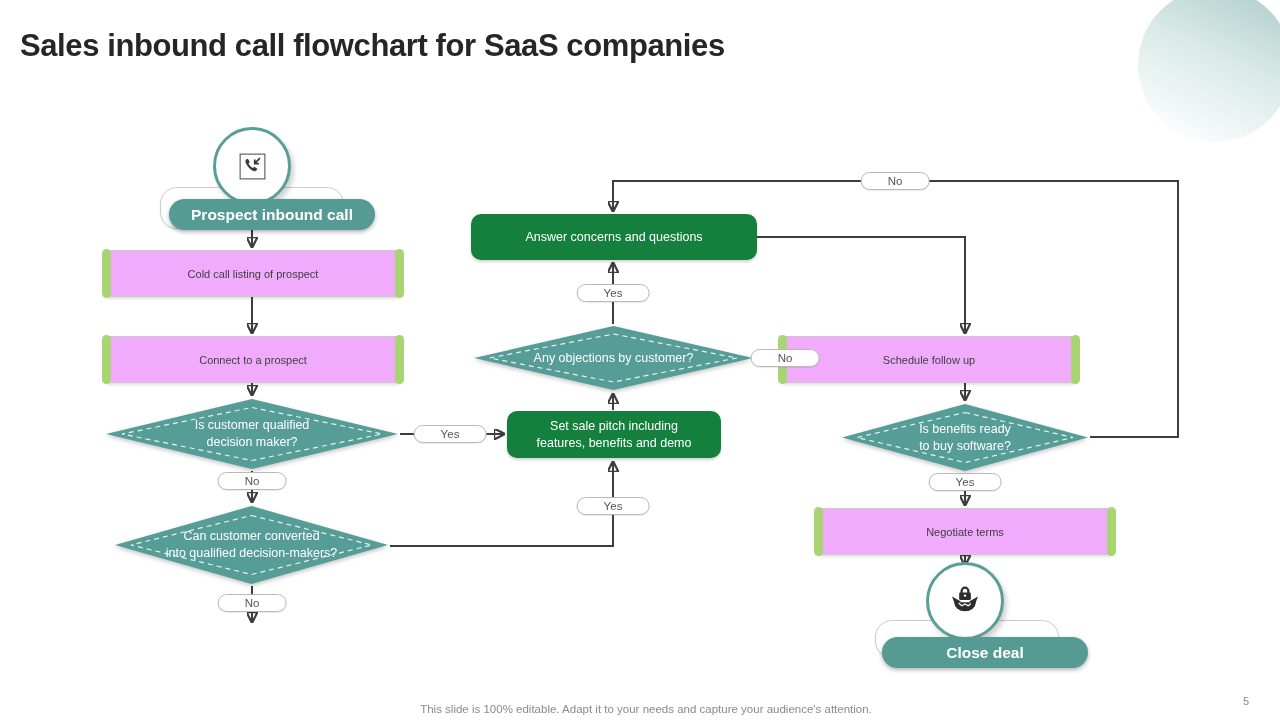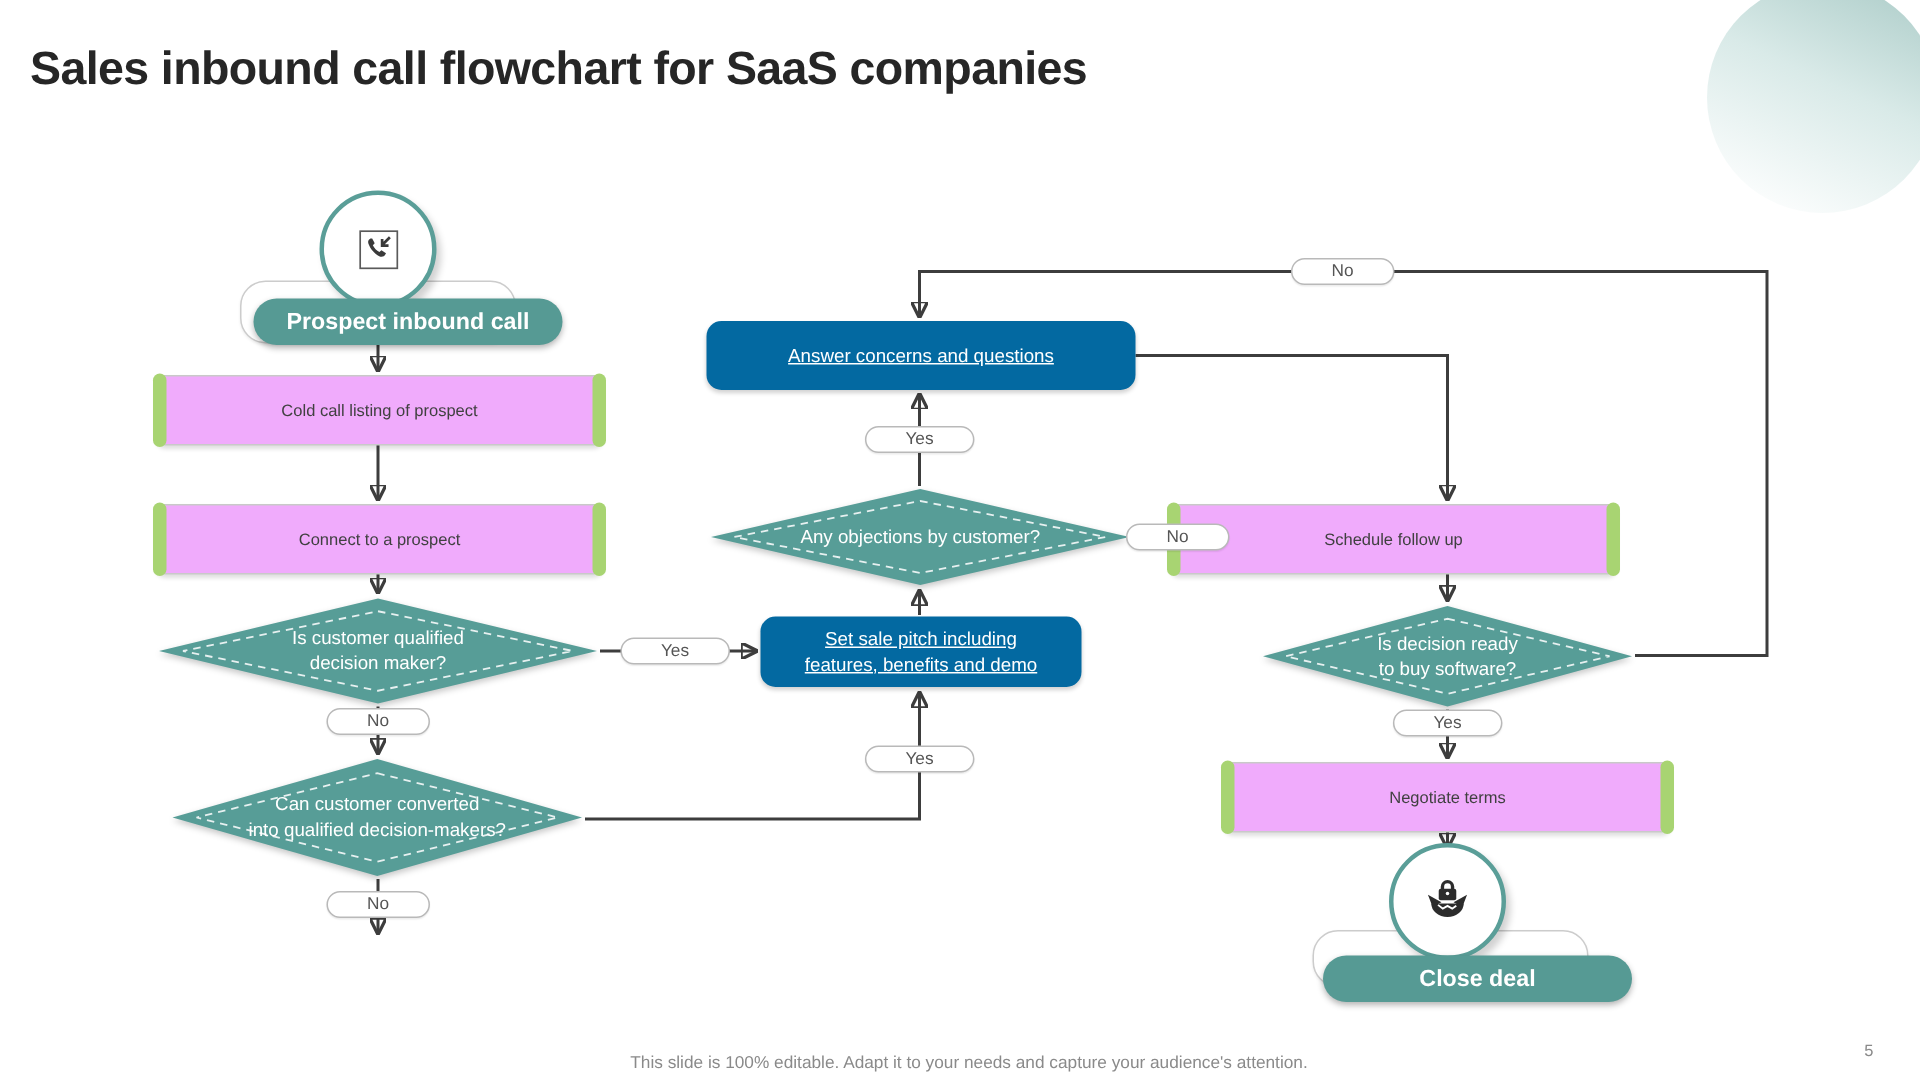--- a/index.html
+++ b/index.html
@@ -29,24 +29,24 @@
     display:flex;align-items:center;justify-content:center;text-align:center;
     font-size:11px;color:#404040;box-shadow:0 2px 3px rgba(0,0,0,.13);
   }
   .rect-node::before,.rect-node::after{
     content:"";position:absolute;top:-2px;bottom:-2px;width:9px;
     background:#a8d472;border-radius:7px;
   }
   .rect-node::before{left:-3px;}
   .rect-node::after{right:-3px;}
   .action-node{
-    position:absolute;background:#0369a1;border-radius:10px;
+    position:absolute;background:#15803d;border-radius:10px;
     display:flex;align-items:center;justify-content:center;text-align:center;
     font-size:12.5px;color:#ffffff;line-height:1.35;padding:0 10px;box-sizing:border-box;
-    box-shadow:0 2px 3px rgba(0,0,0,.18);white-space:pre-line;text-decoration:underline;
+    box-shadow:0 2px 3px rgba(0,0,0,.18);white-space:pre-line;
   }
   .diamond{position:absolute;}
   .diamond svg{position:absolute;left:0;top:0;filter:drop-shadow(0 2px 2px rgba(0,0,0,.22));}
   .diamond-fill{fill:#579d97;}
   .diamond-dash{fill:none;stroke:rgba(255,255,255,.85);stroke-width:1.2;stroke-dasharray:5 4;}
   .diamond-label{
     position:absolute;inset:0;display:flex;align-items:center;justify-content:center;
     text-align:center;color:#fff;font-size:12.5px;line-height:1.35;white-space:pre-line;
   }
   .terminal-pill{
@@ -155,21 +155,21 @@
   <div class="action-node" style="left:507px;top:411px;width:214px;height:47px;">Set sale pitch including
 features, benefits and demo</div>
 
   <div class="rect-node" style="left:780px;top:336px;width:296px;height:45px;">Schedule follow up</div>
 
   <div class="diamond" style="left:840px;top:403px;width:250px;height:69px;">
     <svg width="250" height="69">
       <polygon class="diamond-fill" points="125,1 248,34.5 125,68 2,34.5"></polygon>
       <polygon class="diamond-dash" points="125,9.5 233,34.5 125,59.5 17,34.5"></polygon>
     </svg>
-    <div class="diamond-label">Is decision ready
+    <div class="diamond-label">Is benefits ready
 to buy software?</div>
   </div>
 
   <div class="rect-node" style="left:816px;top:508px;width:296px;height:45px;">Negotiate terms</div>
 
   <div class="ghost-rect" style="left:875px;top:620px;width:182px;height:36px;"></div>
   <div class="icon-circle" style="left:926px;top:562px;">
     <svg viewBox="0 0 40 40" width="36" height="36">
       <path d="M20 4 a5 5 0 0 1 5 5 v2.5 h-2.5 V9 a2.5 2.5 0 0 0 -5 0 v2.5 H15 V9 a5 5 0 0 1 5 -5 z" fill="#2c2c2c"></path>
       <rect x="13.5" y="10.5" width="13" height="8.5" rx="1.5" fill="#2c2c2c"></rect>

